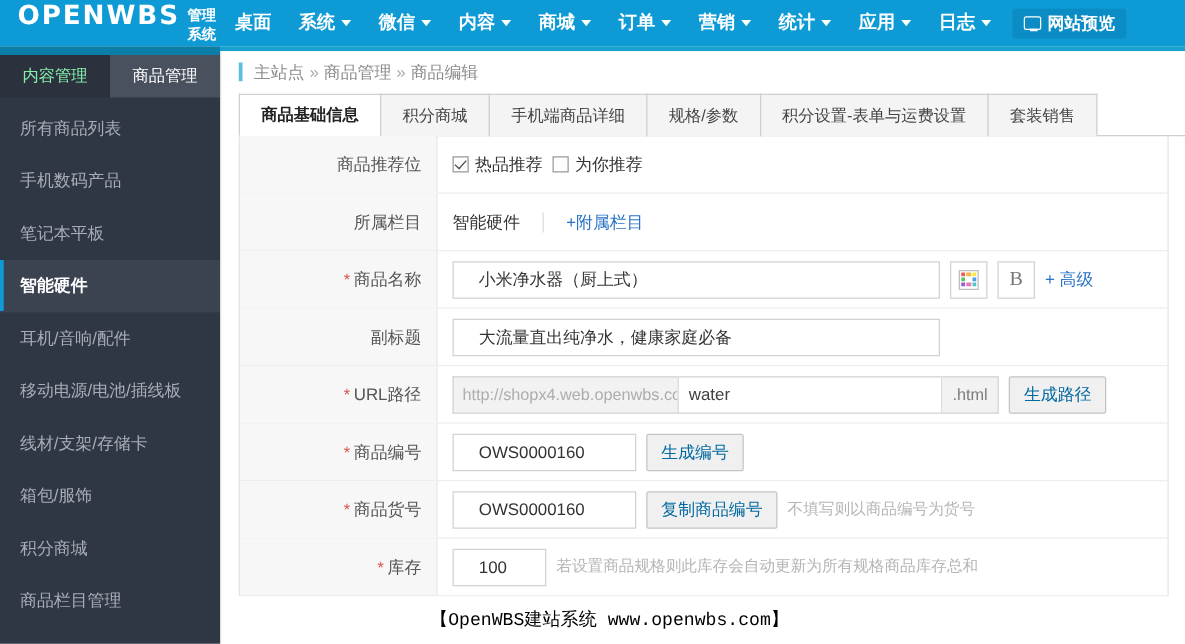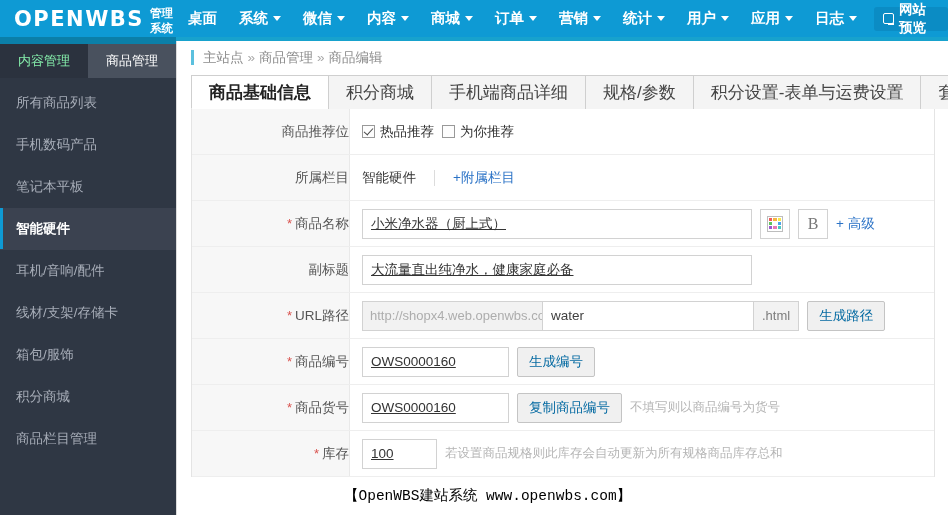--- a/index.html
+++ b/index.html
@@ -13,21 +13,21 @@
   }
 
   
   #topbar {
     position: absolute; top: 0; left: 0; width: 948px; height: 37px;
     background: #0e9ad4;
     display: flex; align-items: center;
   }
   #logo-area {
     width: 176px; height: 37px;
-    display: flex; align-items: center; padding-left: 14px;
+    display: flex; padding-left: 14px;
     flex: 0 0 176px;
   }
   #logo-text {
     color: #ffffff; font-size: 21px; font-weight: bold;
     letter-spacing: 1.5px; font-family: "DejaVu Sans", sans-serif;
   }
   #logo-sub {
     color: #ffffff; font-size: 11.5px; font-weight: bold; margin-left: 6px;
     padding-top: 5px;
   }
@@ -105,21 +105,21 @@
     width: 3px; height: 15px; background: #5bc0de; margin-right: 9px;
   }
   #breadcrumb .sep { margin: 0 4px; color: #a9a9a9; }
 
   #tabs {
     display: flex; height: 34px; margin-left: 14px;
     border-bottom: 1px solid #cfcfcf;
   }
   .tab {
     height: 34px; display: flex; align-items: center; justify-content: center;
-    padding: 0 17px; font-size: 17px; color: #444;
+    padding: 0 17px; font-size: 13px; color: #444;
     background: #f4f4f4; border: 1px solid #cfcfcf; border-bottom: none;
     margin-right: -1px; cursor: pointer; white-space: nowrap;
   }
   .tab.active {
     background: #ffffff; color: #222; font-weight: bold;
     border-bottom: 1px solid #ffffff; margin-bottom: -1px;
   }
 
   #form {
     margin-left: 14px; margin-top: 0;
@@ -127,21 +127,21 @@
     width: 744px;
   }
   .frow {
     display: flex; align-items: center; min-height: 46px;
     border-bottom: 1px solid #eeeeee;
   }
   .flabel {
     width: 158px; flex: 0 0 158px; align-self: stretch;
     background: #f7f7f7; border-right: 1px solid #e9e9e9;
     display: flex; align-items: center; justify-content: flex-end;
-    font-size: 13.5px; color: #555;
+    padding-right: 12px; font-size: 13.5px; color: #555;
   }
   .req { color: #d9534f; margin-right: 3px; font-size: 13px; }
   .fval {
     flex: 1; display: flex; align-items: center;
     padding-left: 12px; gap: 8px;
   }
 
   .cbx {
     display: inline-block; width: 13px; height: 13px;
     border: 1px solid #999; background: #fdfdfd;
@@ -150,23 +150,22 @@
   }
   .cbx.checked::after {
     content: ""; position: absolute; left: 3px; top: 0px;
     width: 4px; height: 8px; border: solid #4a4a4a;
     border-width: 0 1.6px 1.6px 0; transform: rotate(42deg);
   }
   .cbx-label { display: flex; align-items: center; font-size: 13.5px; color: #333; cursor: pointer; }
 
   .txt {
     height: 30px; border: 1px solid #d2d2d2; background: #fff;
-    padding: 0 8px; font-size: 13.5px; color: #333;
+    padding: 0 20px; font-size: 13.5px; color: #333;
     font-family: "Liberation Sans", sans-serif;
-    text-decoration: underline;
   }
   .txt::placeholder { color: #b3b3b3; }
 
   .btn {
     height: 30px; border: 1px solid #c4c4c4; background: #f0f0f0;
     padding: 0 11px; font-size: 13.5px; color: #0369a1; cursor: pointer;
     font-family: "Liberation Sans", sans-serif; border-radius: 2px;
   }
   .icon-btn {
     width: 30px; height: 30px; border: 1px solid #d2d2d2; background: #fff;
@@ -249,24 +248,20 @@
       </div>
       <div class="nav-item">
         <span>营销</span>
         <span class="caret-down"></span>
       </div>
       <div class="nav-item">
         <span>统计</span>
         <span class="caret-down"></span>
       </div>
       <div class="nav-item">
-        <span>用户</span>
-        <span class="caret-down"></span>
-      </div>
-      <div class="nav-item">
         <span>应用</span>
         <span class="caret-down"></span>
       </div>
       <div class="nav-item">
         <span>日志</span>
         <span class="caret-down"></span>
       </div>
       <div class="nav-preview">
         <span class="monitor-icon"></span>
         <span>网站预览</span>
@@ -293,20 +288,23 @@
         <span>手机数码产品</span>
       </div>
       <div class="side-link">
         <span>笔记本平板</span>
       </div>
       <div class="side-link active">
         <span>智能硬件</span>
       </div>
       <div class="side-link">
         <span>耳机/音响/配件</span>
+      </div>
+      <div class="side-link">
+        <span>移动电源/电池/插线板</span>
       </div>
       <div class="side-link">
         <span>线材/支架/存储卡</span>
       </div>
       <div class="side-link">
         <span>箱包/服饰</span>
       </div>
       <div class="side-link">
         <span>积分商城</span>
       </div>

